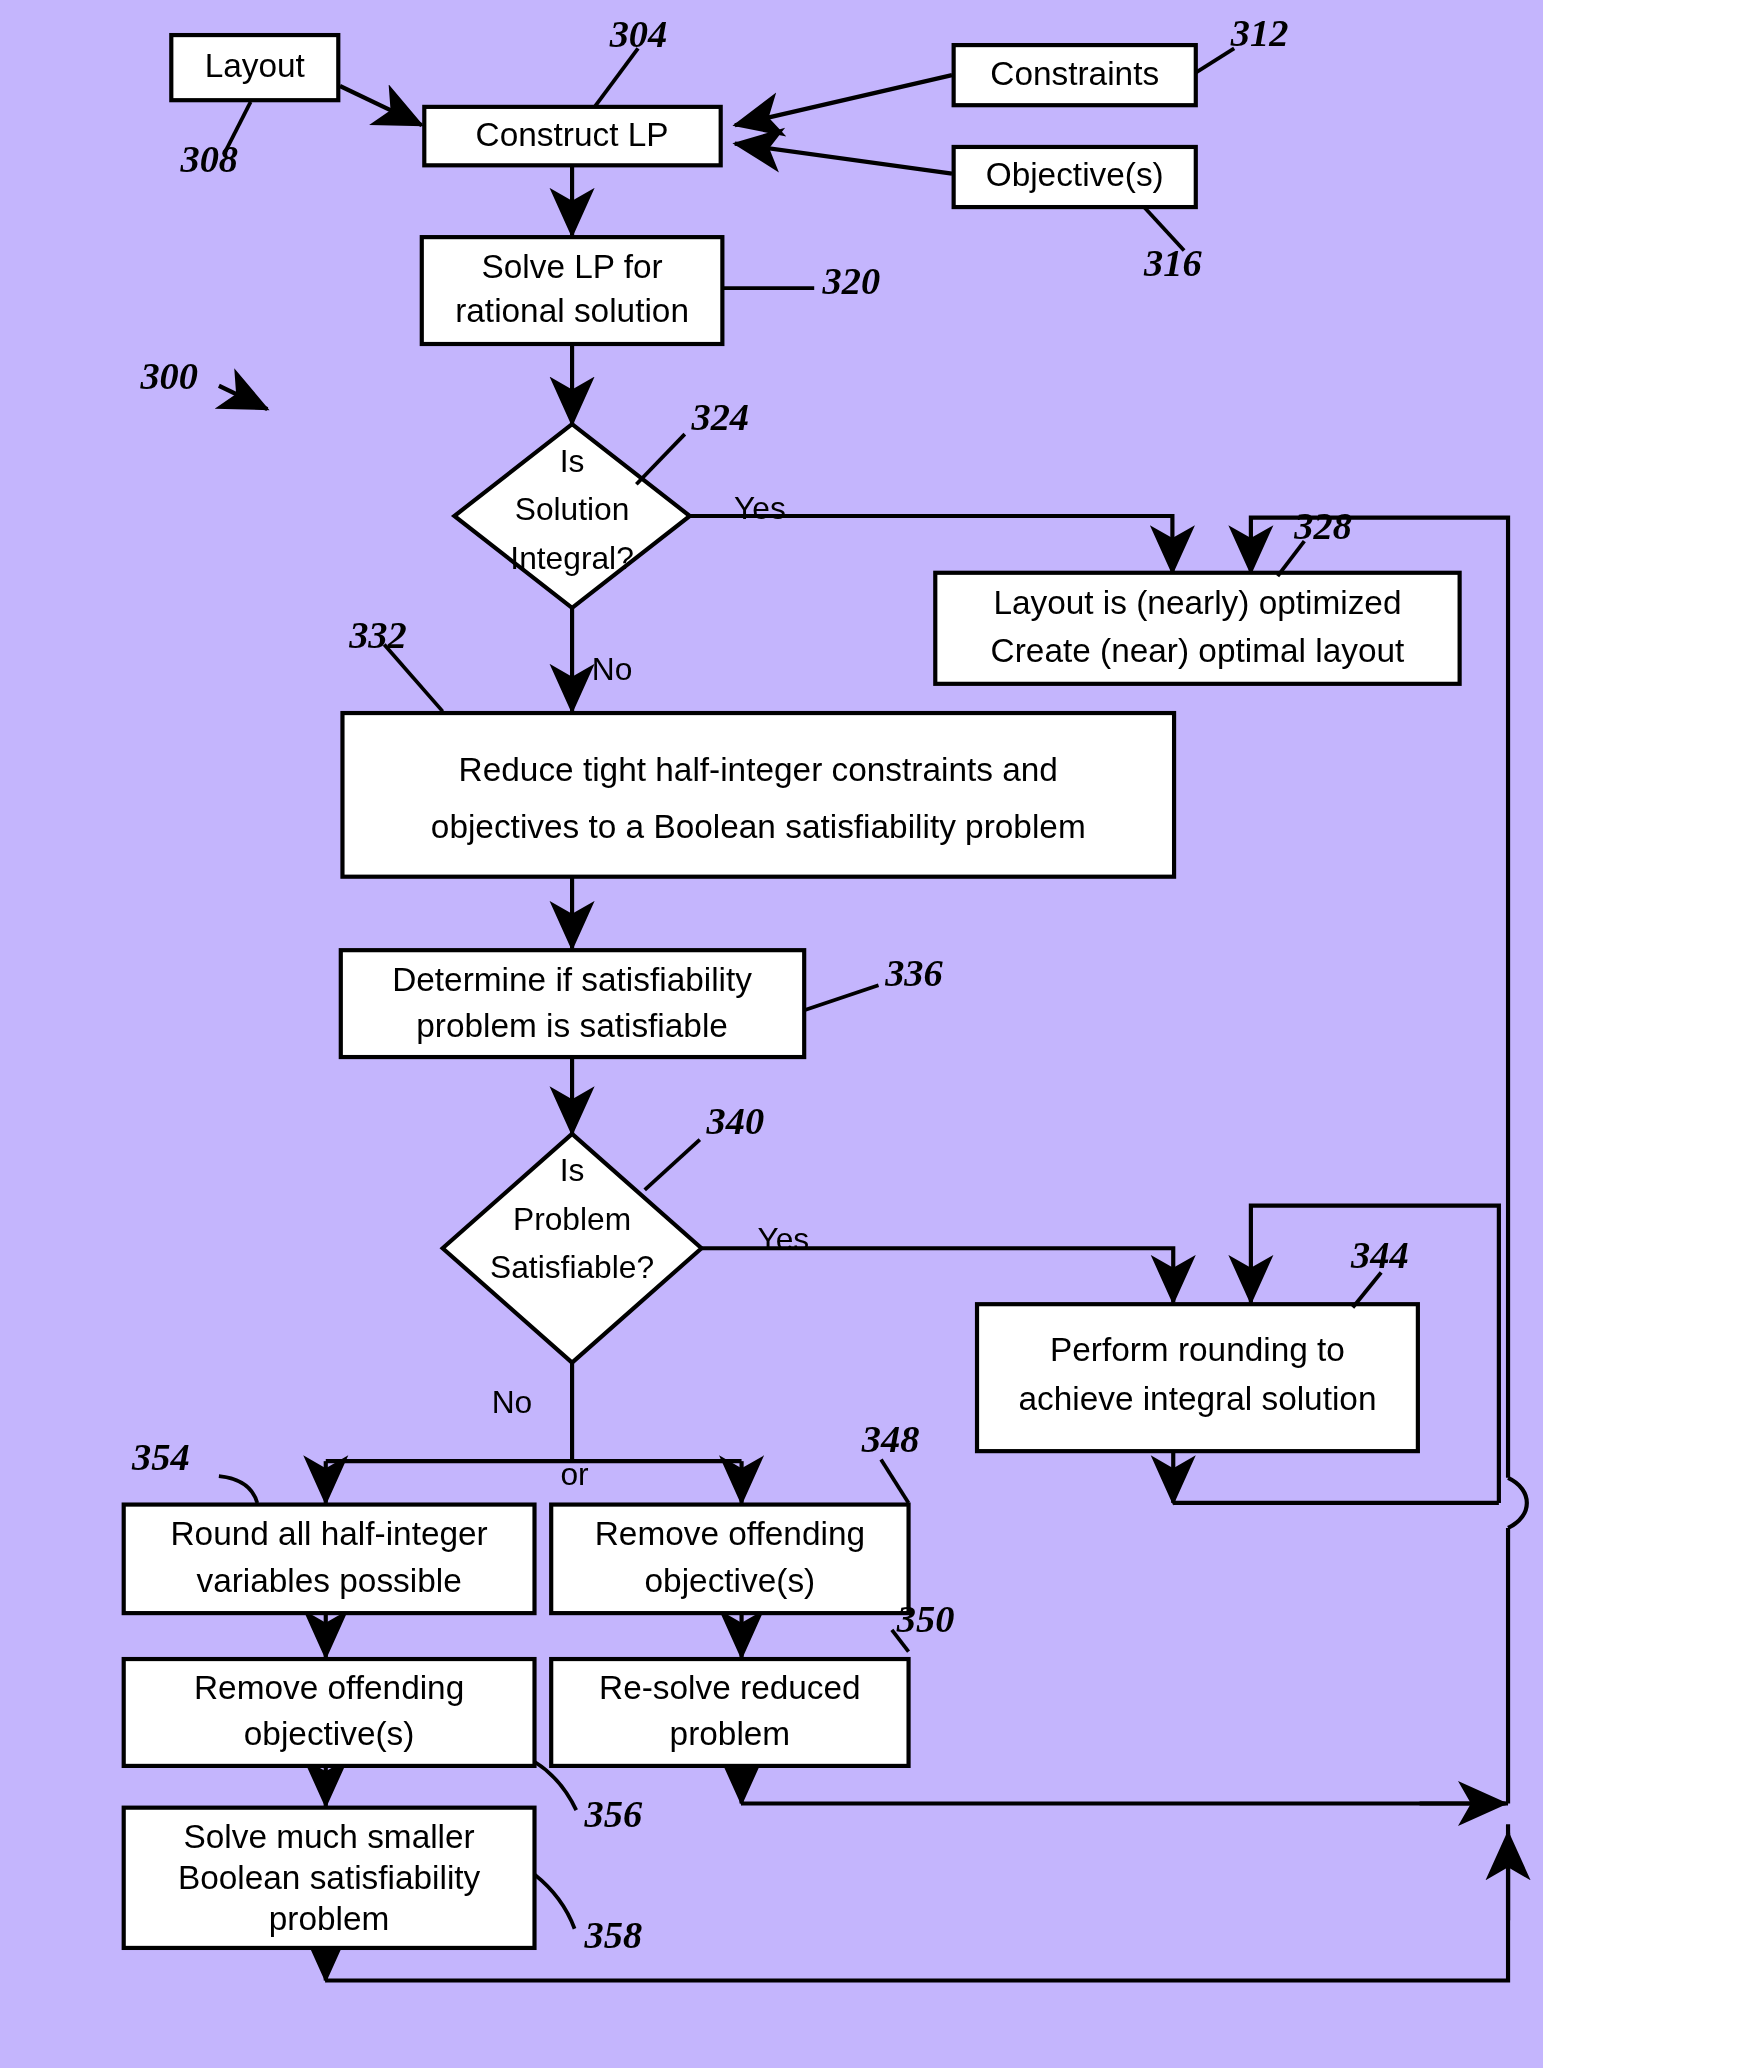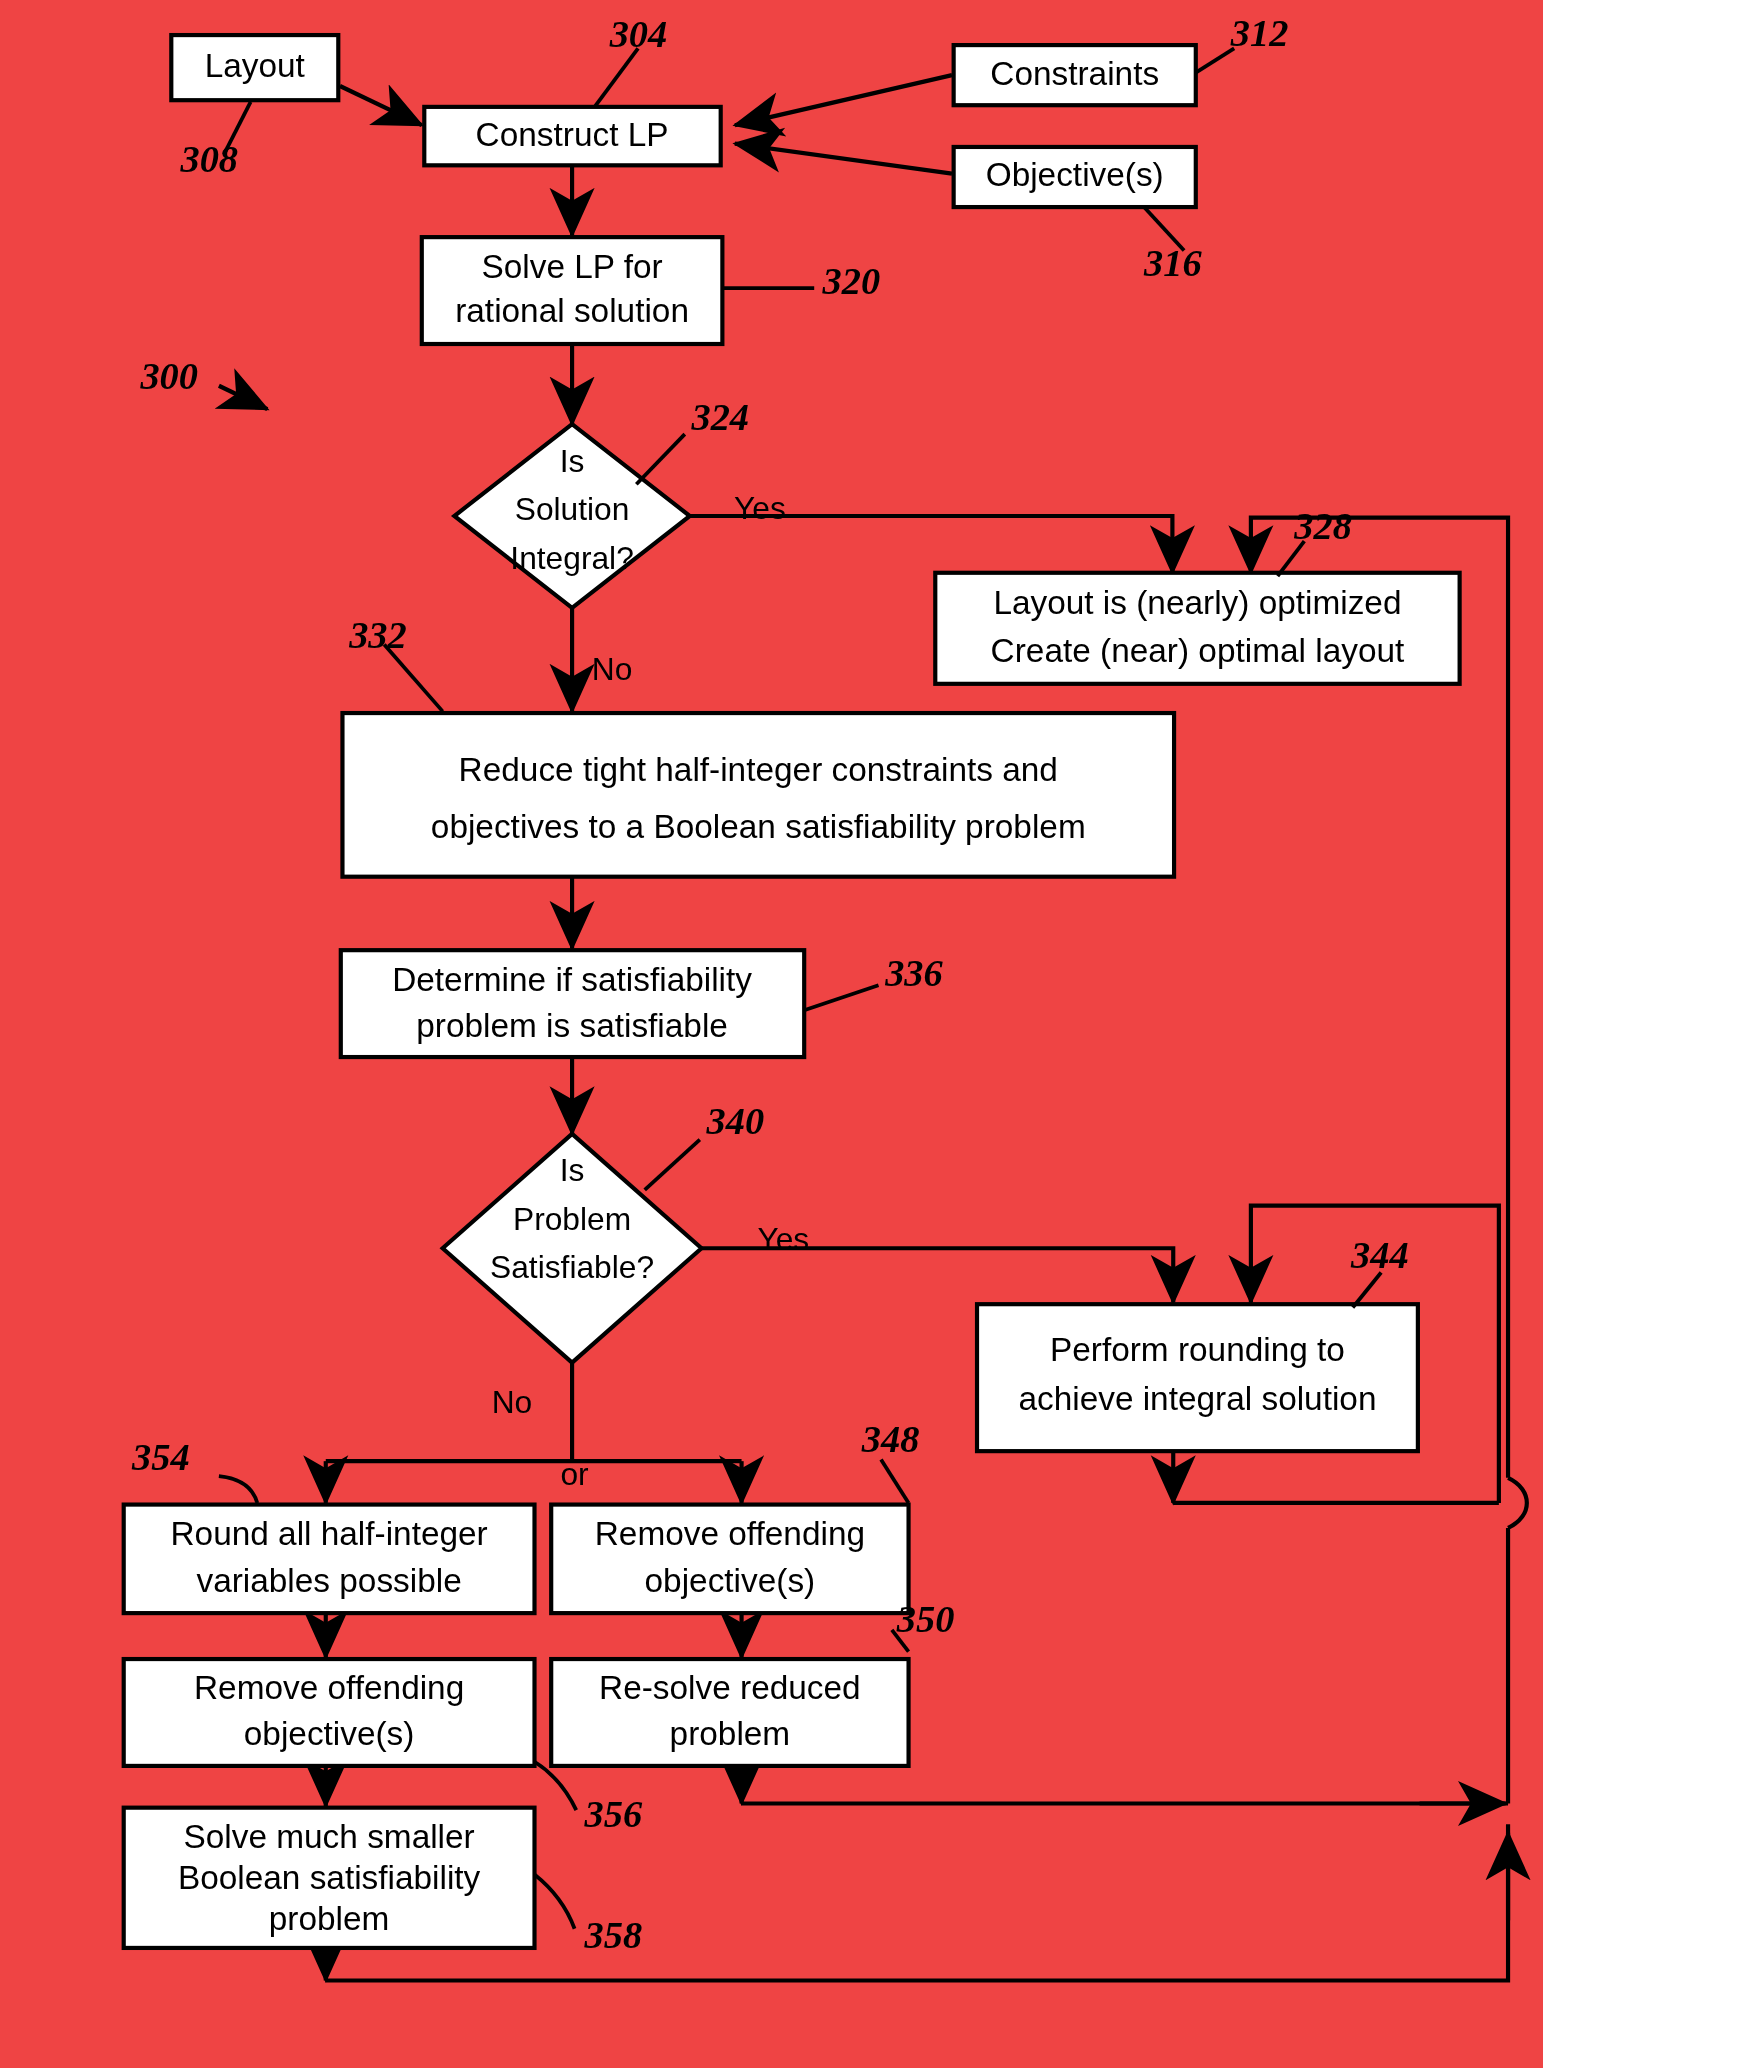--- a/index.html
+++ b/index.html
@@ -1,17 +1,17 @@
 <!DOCTYPE html>
 <html style="font-size:13.4px"><head>
 <meta charset="utf-8">
 <style>
   html,body{margin:0;padding:0;background:#ffffff;}
   body{font-family:"Liberation Sans", sans-serif;}
-  #stage{position:relative;width:1543px;height:2069px;background:#ef4444;overflow:hidden;}
+  #stage{position:relative;width:1543px;height:2069px;background:#c4b5fd;overflow:hidden;}
   #stage svg{position:absolute;left:0;top:0;width:1757px;height:2069px;}
   .fc-text{font-family:"Liberation Sans", sans-serif;fill:#000;font-size:40px;text-anchor:middle;dominant-baseline:middle;}
   .fc-text.sm{font-size:38px;}
   .fc-ref{font-family:"Liberation Serif", serif;fill:#000;font-size:46px;font-weight:bold;font-style:italic;text-anchor:start;dominant-baseline:middle;}
   .fc-edgelabel{font-family:"Liberation Sans", sans-serif;fill:#000;font-size:38px;text-anchor:middle;dominant-baseline:middle;}
   .node-rect{fill:#ffffff;stroke:#000000;stroke-width:5;}
   .node-diamond{fill:#ffffff;stroke:#000000;stroke-width:5;}
   .conn{fill:none;stroke:#000000;stroke-width:5;stroke-linecap:butt;stroke-linejoin:miter;}
   .leader{fill:none;stroke:#000000;stroke-width:4.5;}
 </style>

